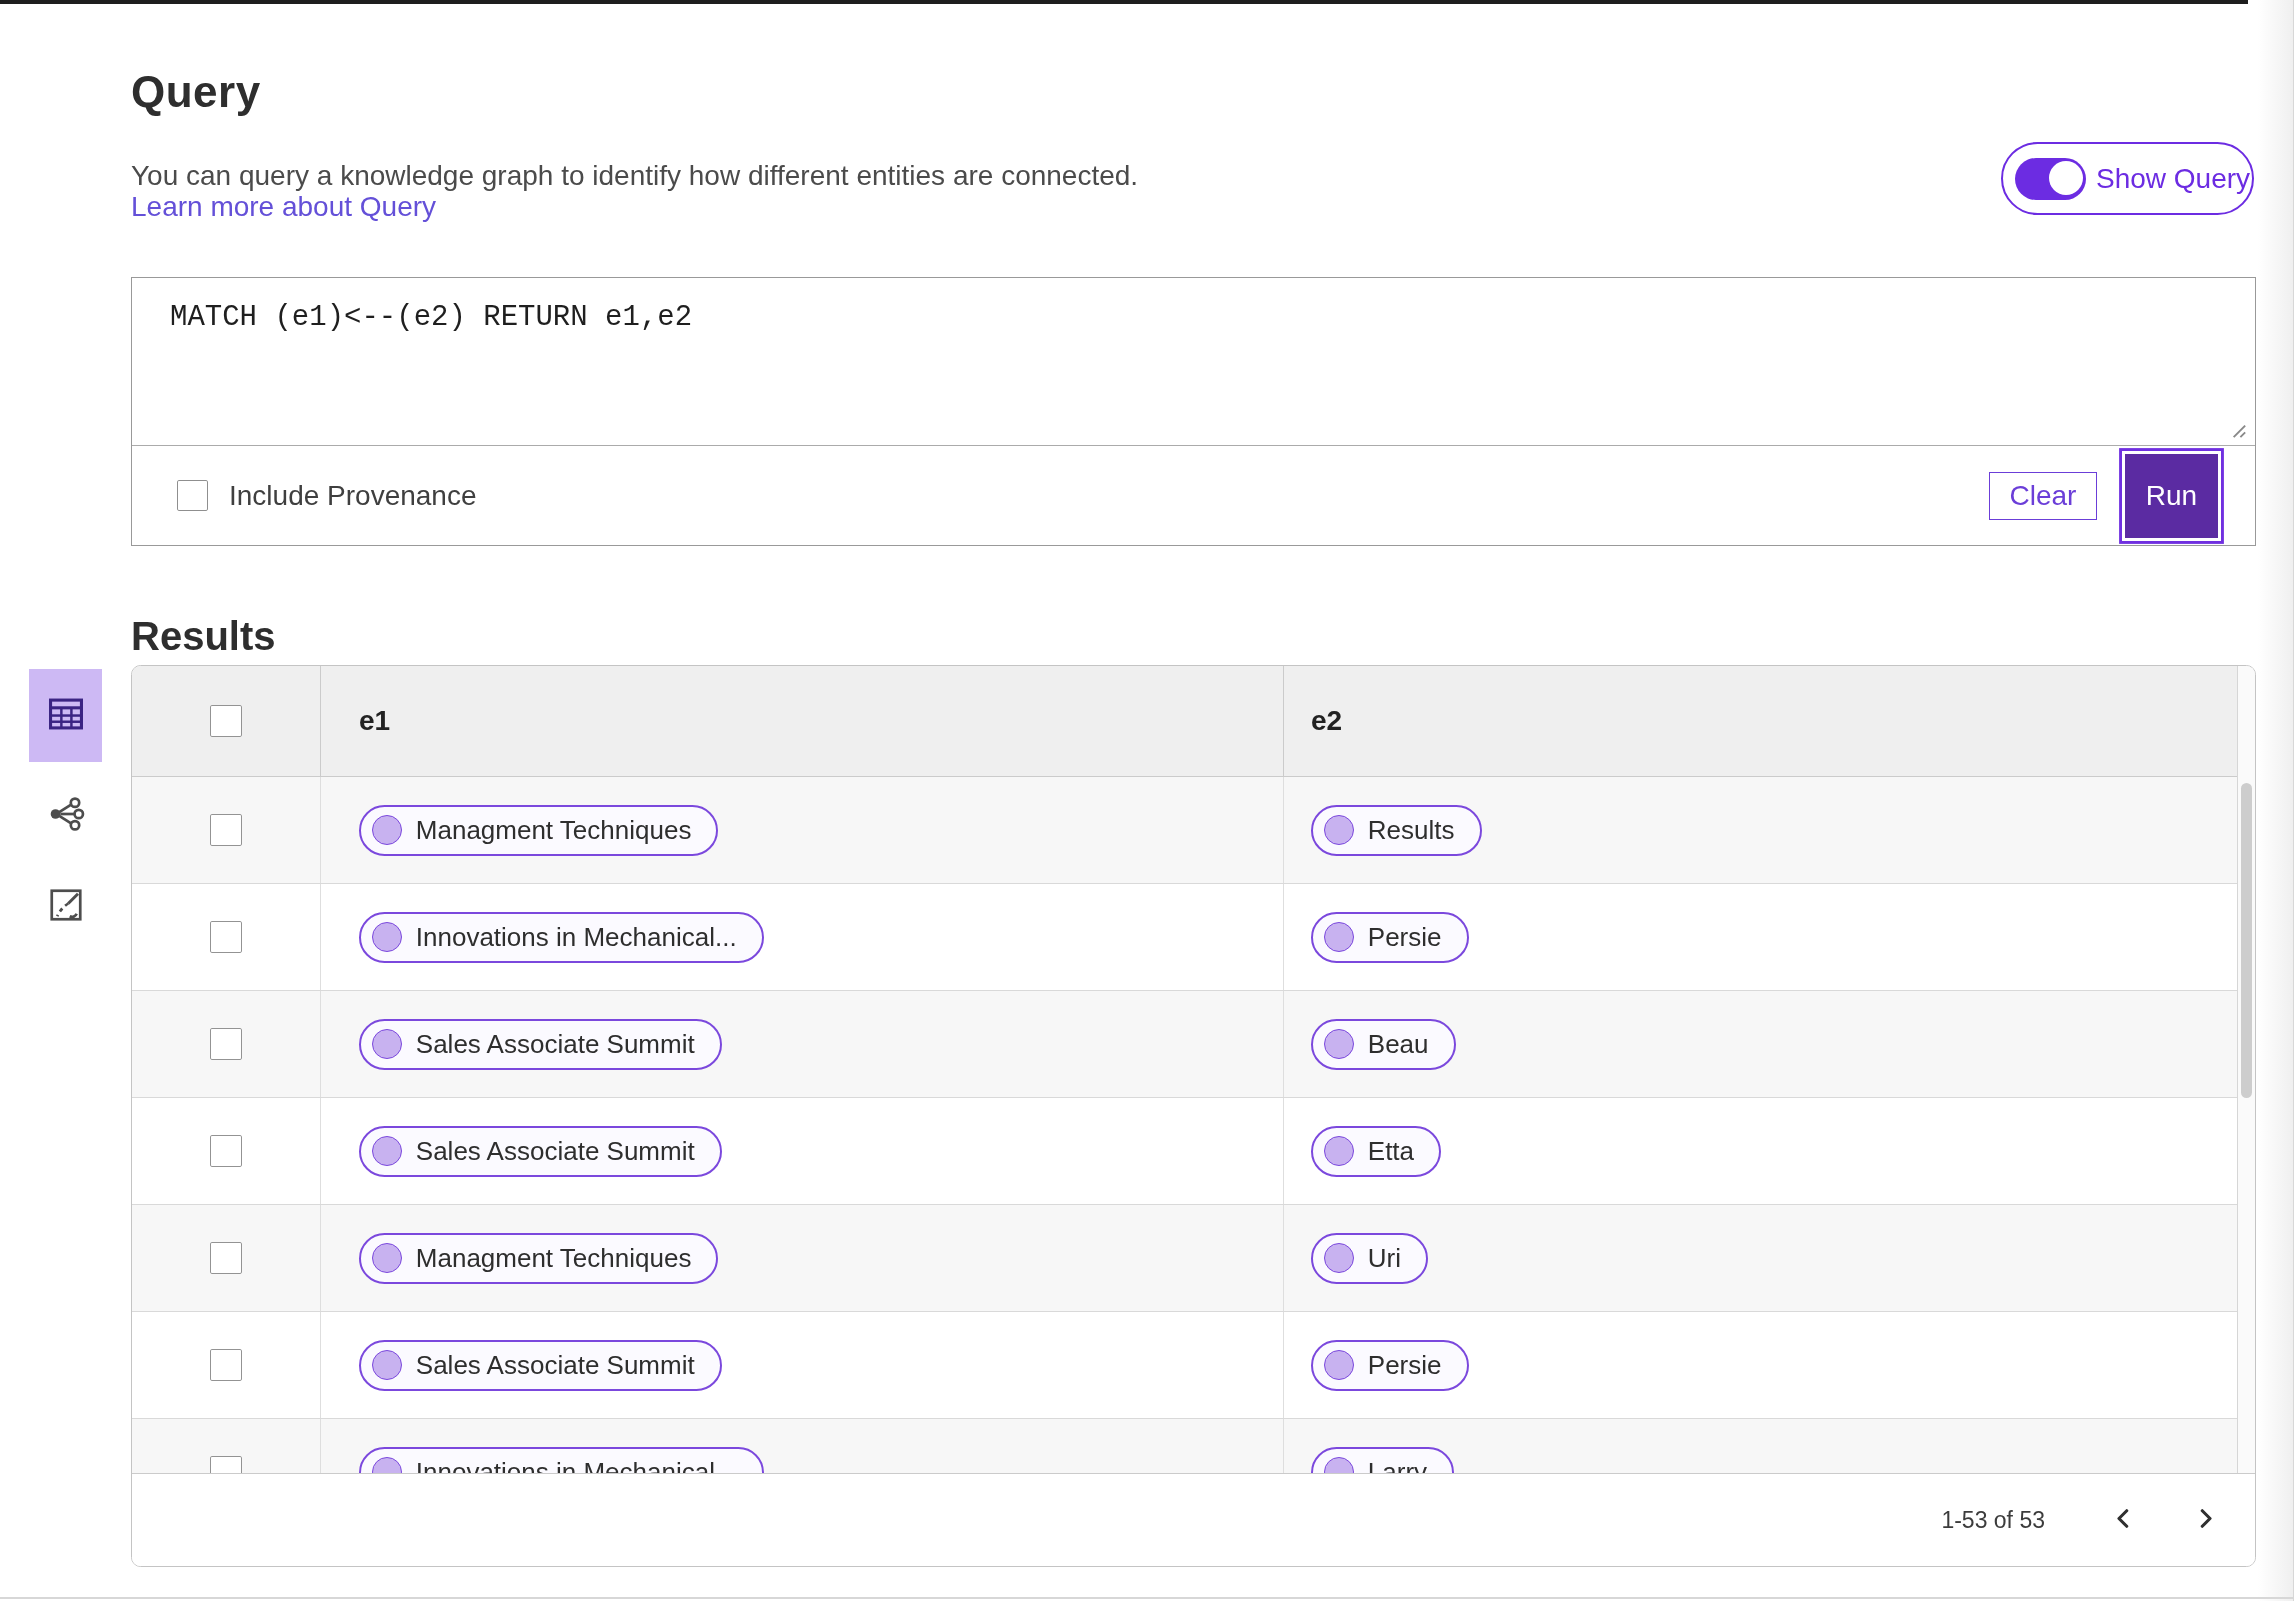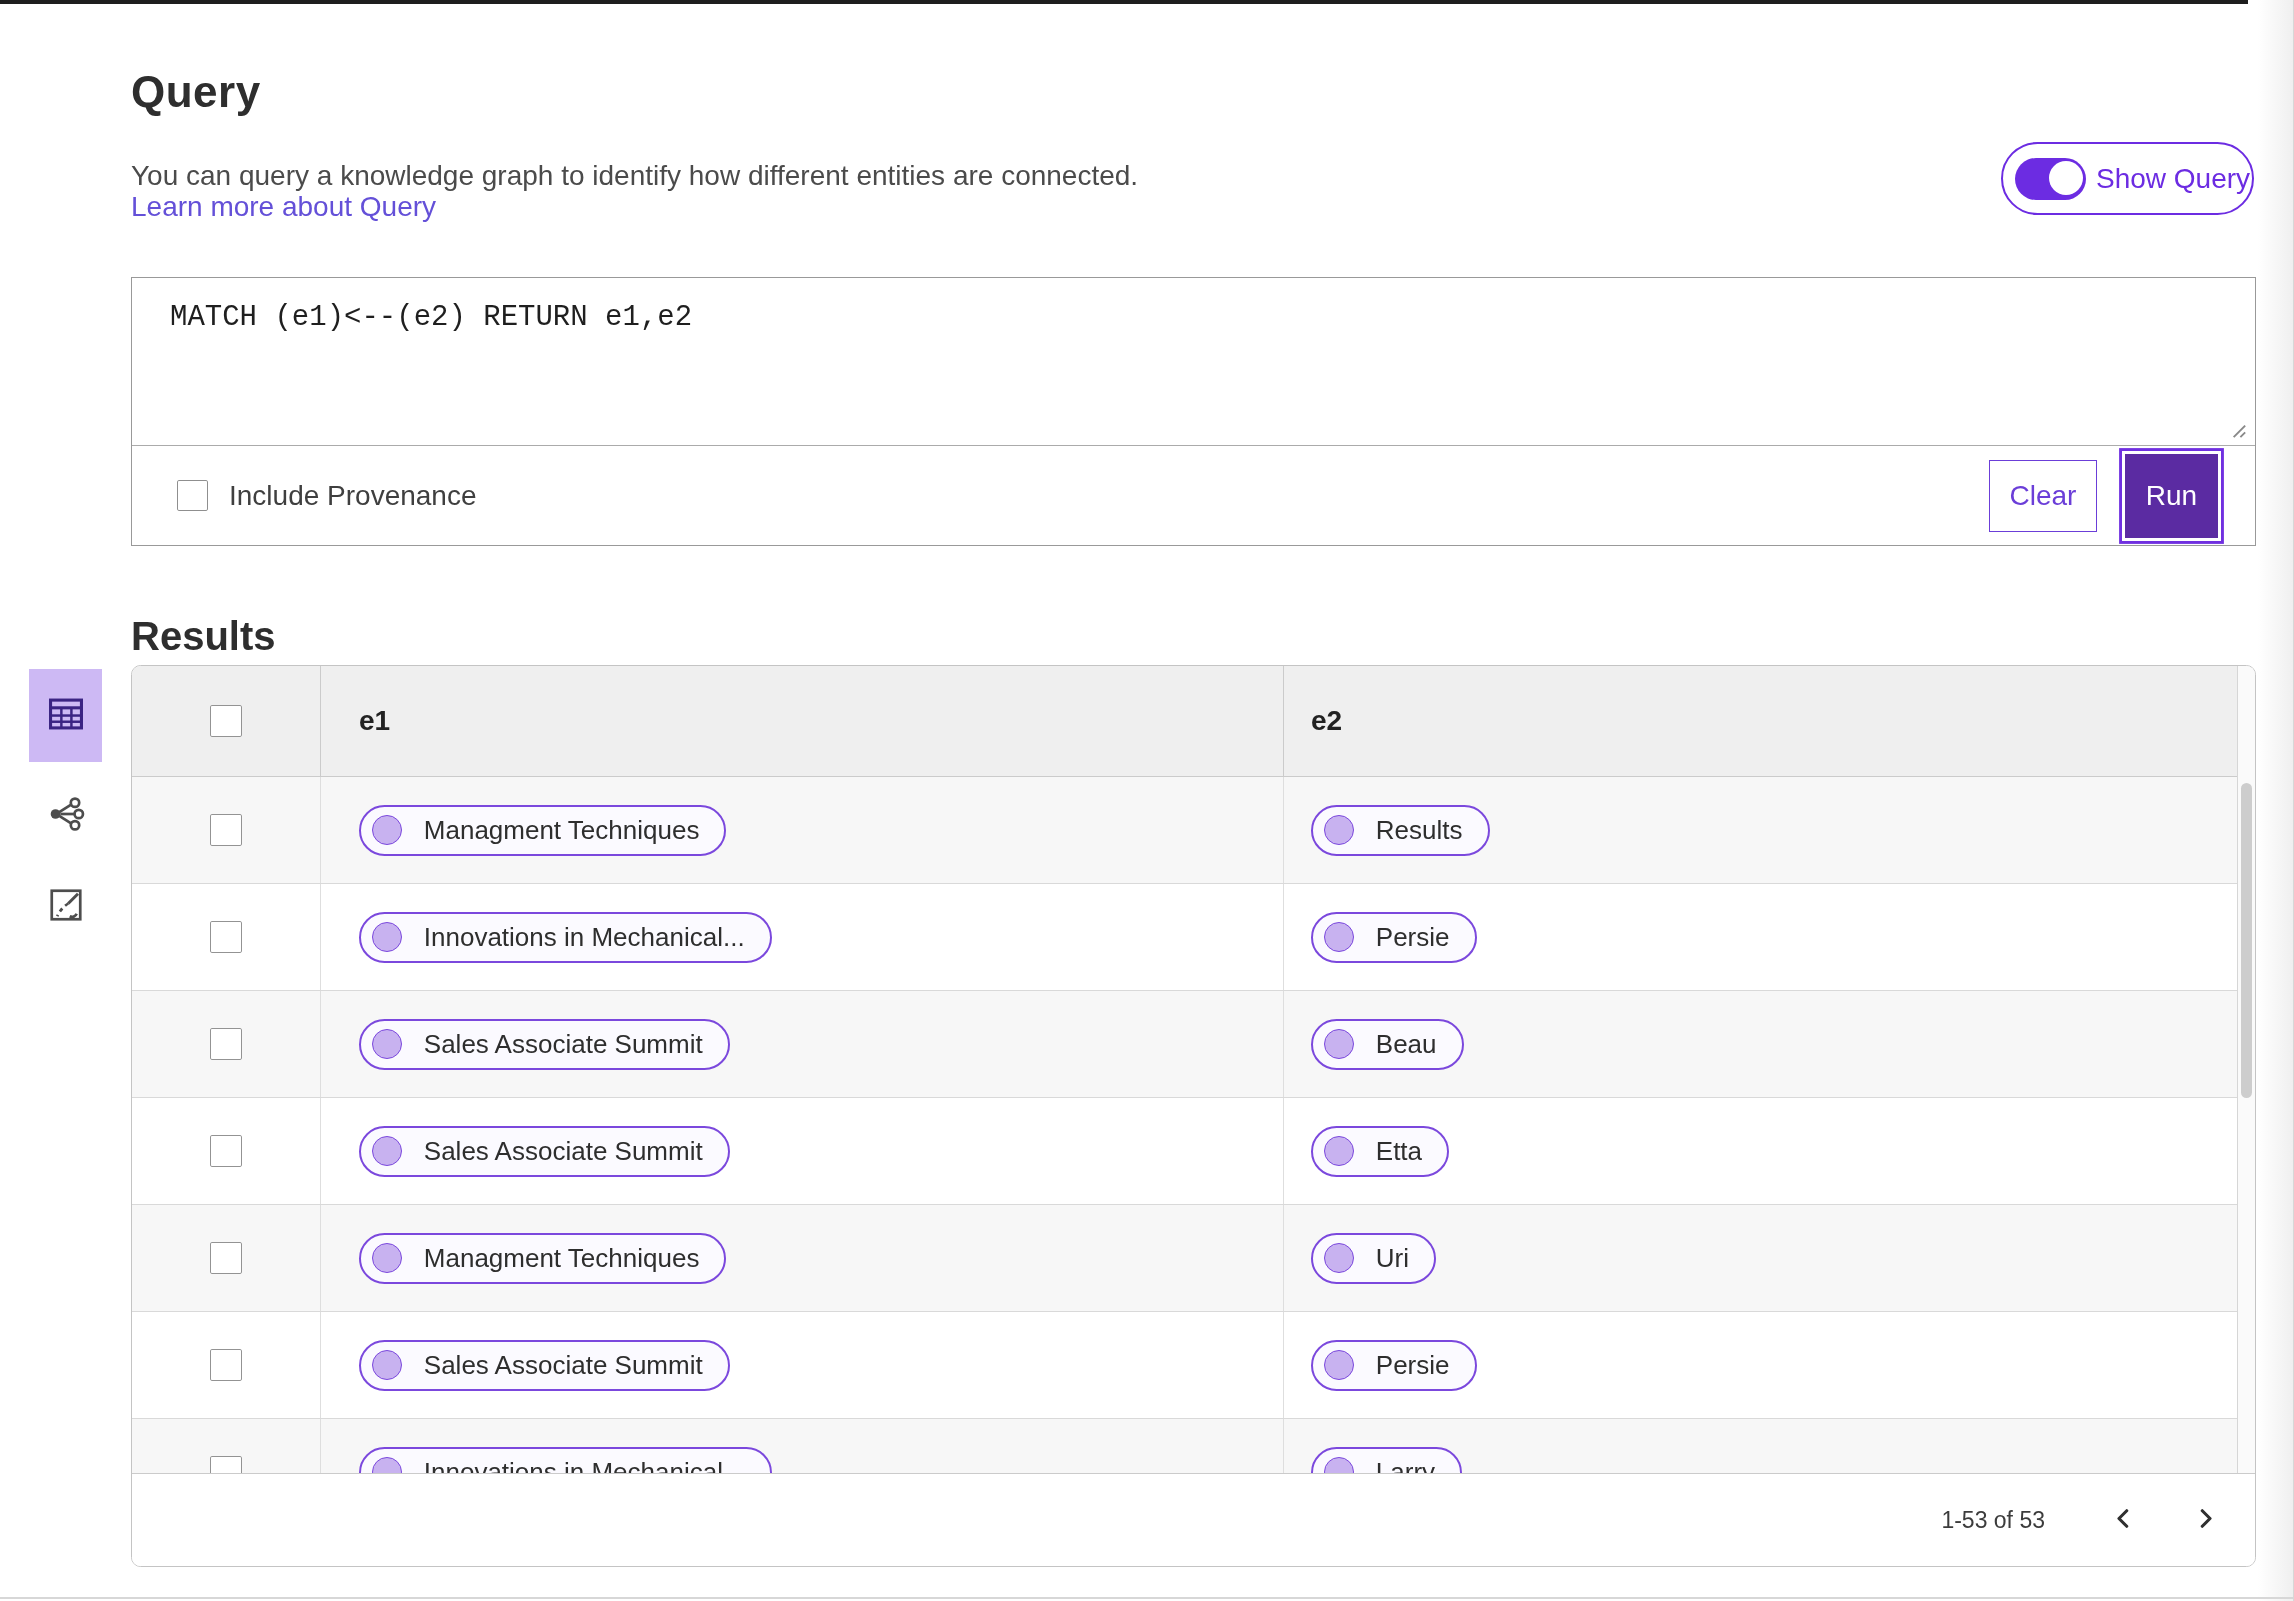--- a/index.html
+++ b/index.html
@@ -21,21 +21,21 @@
   .toggle-knob{position:absolute;right:3.8px;top:3.8px;width:34px;height:34px;border-radius:50%;background:#ffffff;}
   .toggle-label{font-size:28px;color:#6c2ce2;margin-left:9.6px;white-space:nowrap;}
 
   .q-card{left:131px;top:277px;width:2125px;height:269px;border:1.4px solid #999999;box-sizing:border-box;background:#fff;}
   .q-editor{position:absolute;left:0;top:0;right:0;height:168px;border-bottom:1.4px solid #ababab;box-sizing:border-box;font-family:"Liberation Mono","DejaVu Sans Mono",monospace;font-size:29px;color:#1f1f1f;padding:23px 38px;white-space:pre;cursor:text;}
   .grip{position:absolute;right:5.7px;top:140px;}
   .q-footer{position:absolute;left:0;top:168px;right:0;bottom:0;display:flex;align-items:center;}
   .checkbox{width:31px;height:31px;border:1.9px solid #8f8f8f;background:#fff;border-radius:1.9px;box-sizing:border-box;cursor:pointer;flex:none;}
   .prov-label{font-size:28px;color:#3f3f3f;margin-left:21px;}
   .q-actions{position:absolute;right:34px;top:0;bottom:0;display:flex;align-items:center;gap:25px;}
-  .btn-clear{width:108px;height:72px;background:#fff;border:1.9px solid #6b3ed8;color:#6b3ed8;font-size:28px;font-family:inherit;cursor:pointer;}
+  .btn-clear{width:108px;height:48px;background:#fff;border:1.9px solid #6b3ed8;color:#6b3ed8;font-size:28px;font-family:inherit;cursor:pointer;}
   .btn-run{width:99px;height:90px;background:#5b2ba2;border:3.8px solid #ffffff;box-shadow:0 0 0 2.9px #7030e0;color:#fff;font-size:28px;font-family:inherit;cursor:pointer;}
 
   
   .r-title{left:131px;top:581px;font-size:40px;font-weight:700;color:#2e2e2e;}
   .view-btn{left:29px;width:73px;height:73px;display:flex;align-items:center;justify-content:center;cursor:pointer;background:transparent;border:none;padding:0;}
   .view-btn.selected{top:669px;height:93px;background:#cdb9f4;}
   .view-graph{top:779px;}
   .view-export{top:870px;}
 
   .r-card{left:131px;top:665px;width:2125px;height:902px;border:1.4px solid #c4c4c4;border-radius:9.6px;box-sizing:border-box;background:#fff;overflow:hidden;}
@@ -43,21 +43,21 @@
   .thead{display:flex;height:111px;background:#efefef;border-bottom:1px solid #cbcbcb;box-sizing:border-box;}
   .trow{display:flex;height:107px;background:#ffffff;border-bottom:1px solid #d9d9d9;box-sizing:border-box;}
   .trow:nth-child(odd){background:#f7f7f7;}
   .col-cb{width:188px;flex:none;display:flex;align-items:center;justify-content:center;}
   .col-e1{width:963px;flex:none;border-left:1px solid #cbcbcb;display:flex;align-items:center;padding-left:38px;box-sizing:border-box;}
   .col-e2{width:956px;flex:none;border-left:1px solid #cbcbcb;display:flex;align-items:center;padding-left:27px;box-sizing:border-box;}
   .trow .col-e1,.trow .col-e2{border-left-color:#dedede;}
   .hdr-label{font-size:28px;font-weight:600;color:#222;}
   .cb-sm{width:32.5px;height:32.5px;border:1.9px solid #939393;background:#fff;border-radius:1.9px;box-sizing:border-box;cursor:pointer;}
 
-  .pill{display:inline-flex;align-items:center;height:51px;border:2.4px solid #7b48dd;border-radius:27px;background:#fbfaff;padding:0 25px 0 10.5px;box-sizing:border-box;cursor:pointer;gap:8px;}
+  .pill{display:inline-flex;align-items:center;height:51px;border:2.4px solid #7b48dd;border-radius:27px;background:#fbfaff;padding:0 25px 0 10.5px;box-sizing:border-box;cursor:pointer;}
   .pill-circle{width:30px;height:30px;border-radius:50%;background:#c8b2f0;border:1.9px solid #7b48dd;box-sizing:border-box;flex:none;}
   .pill-label{font-size:26px;color:#2e2e2e;margin-left:14.3px;white-space:nowrap;}
 
   .vscroll{position:absolute;top:0;right:0;bottom:0;width:18px;border-left:1px solid #d6d6d6;background:#fafafa;box-sizing:border-box;}
   .vthumb{position:absolute;left:2.9px;top:117px;width:11.5px;height:315px;border-radius:5.7px;background:#cdcdcd;cursor:pointer;}
 
   .r-footer{position:absolute;left:0;top:807px;right:0;bottom:0;background:#fff;border-top:1px solid #cbcbcb;box-sizing:border-box;display:flex;align-items:center;justify-content:flex-end;}
   .range-label{font-size:23px;color:#3c3c3c;}
   .pg-btn{background:none;border:none;padding:0;cursor:pointer;display:flex;align-items:center;justify-content:center;width:38px;height:38px;}
   .pg-prev{margin-left:59px;}

